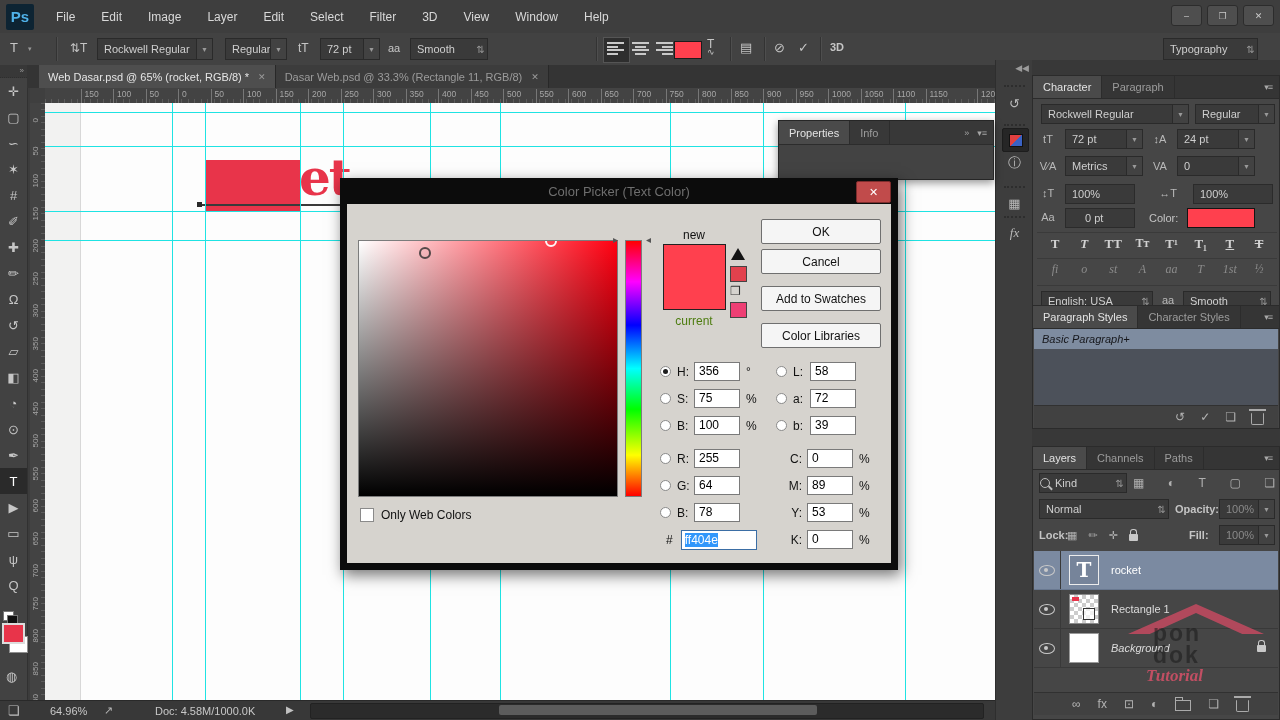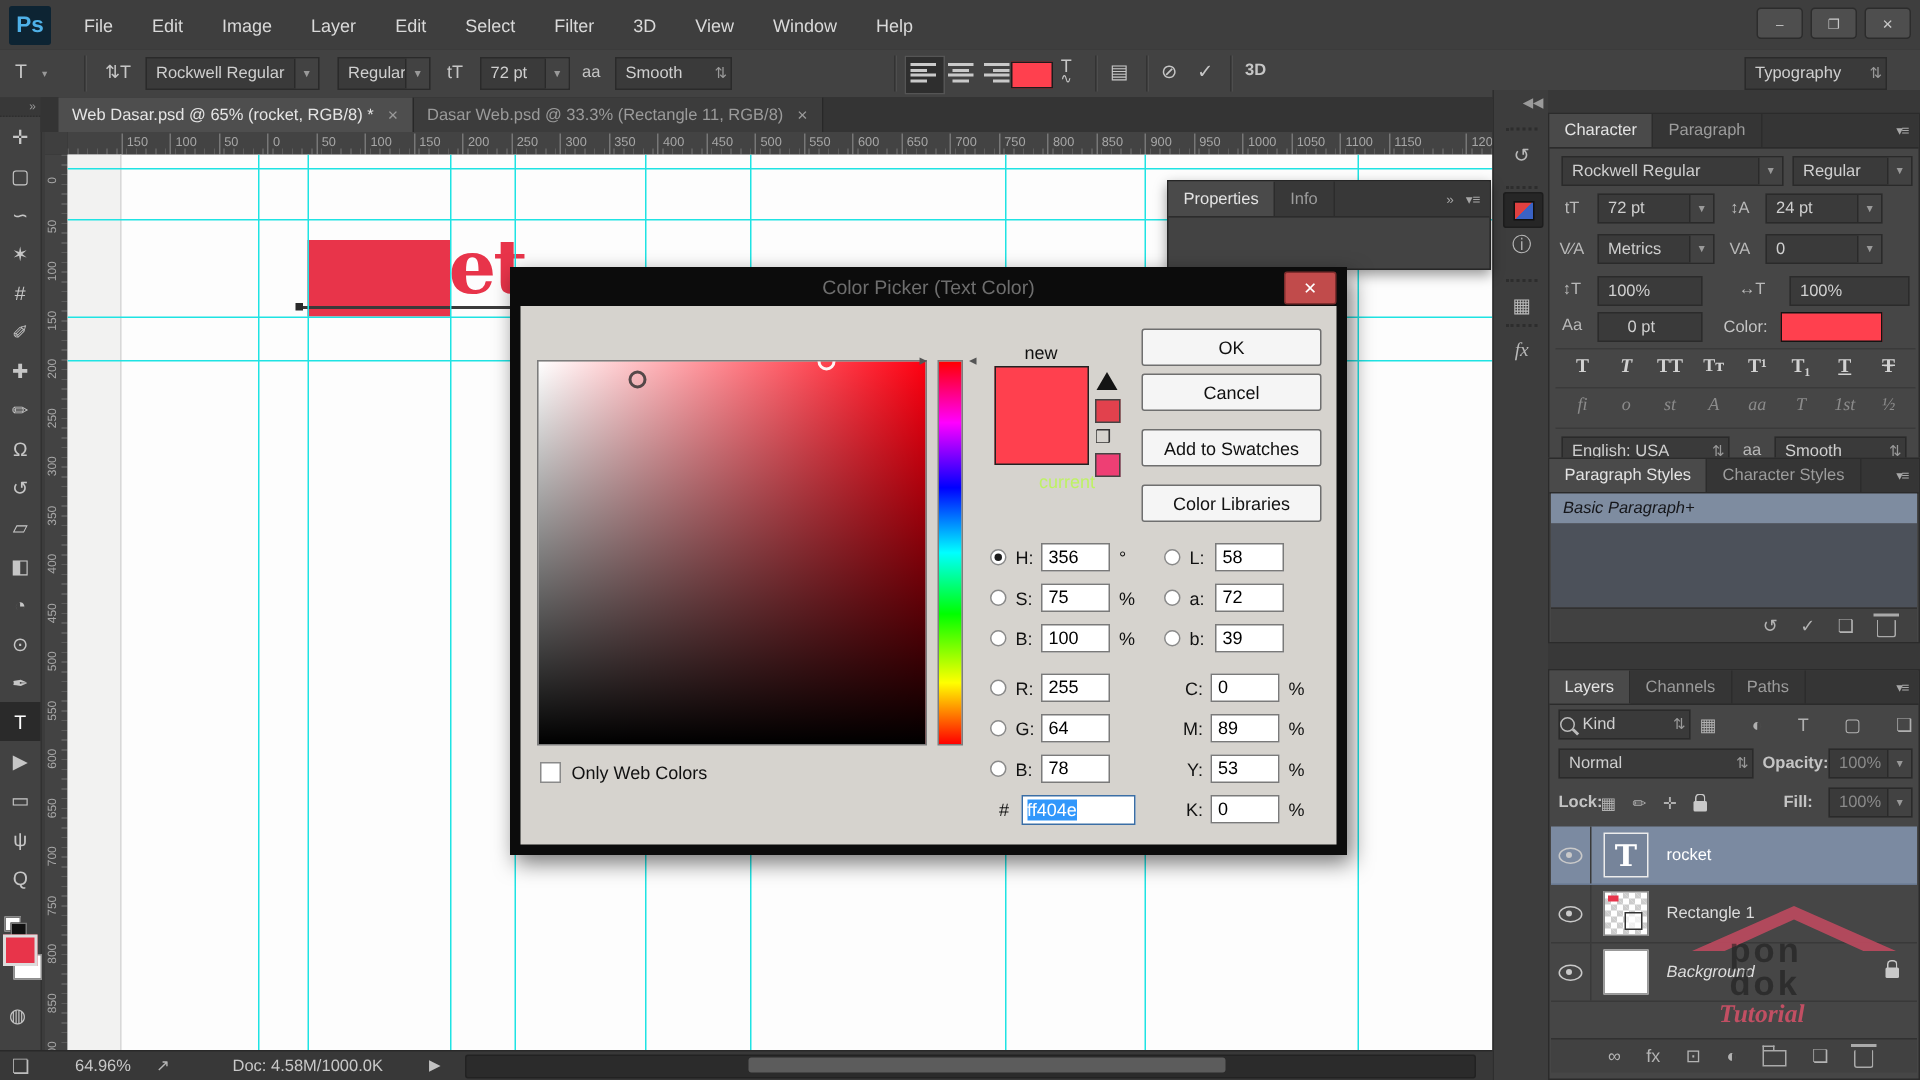--- a/index.html
+++ b/index.html
@@ -87,21 +87,21 @@
     background:linear-gradient(to bottom,rgba(0,0,0,0),#000),linear-gradient(to right,#fff,#ff0011)}
   .svmark{position:absolute;width:12px;height:12px;border-radius:50%;box-sizing:border-box}
   #svm1{left:60px;top:6px;border:2px solid rgba(45,45,45,.8)}
   #svm2{left:186px;top:-6px;border:2px solid rgba(255,255,255,.95)}
   #cp-hue{position:absolute;left:285px;top:62px;width:17px;height:257px;border:1px solid #7c7c7c;box-sizing:border-box;
     background:linear-gradient(to bottom,#f00 0%,#f0f 16%,#00f 33%,#0ff 50%,#0f0 66%,#ff0 84%,#f00 100%)}
   #hue-l{position:absolute;left:273px;top:56px;font-size:10px;color:#555}
   #hue-r{position:absolute;left:306px;top:56px;font-size:10px;color:#555}
   #cp-new-label{position:absolute;left:323px;top:50px;width:62px;text-align:center;font-size:12px;color:#111}
   #cp-swatch{position:absolute;left:323px;top:66px;width:61px;height:64px;border:1px solid #222}
-  #cp-current-label{position:absolute;left:318px;top:136px;width:72px;text-align:right;font-size:12px;color:#bef264}
+  #cp-current-label{position:absolute;left:318px;top:136px;width:72px;text-align:center;font-size:12px;color:#4d7c0f}
   #cp-warn{position:absolute;left:391px;top:70px;width:0;height:0;border-left:7px solid transparent;border-right:7px solid transparent;border-bottom:12px solid #141414}
   #cp-warn-sw{position:absolute;left:390px;top:88px;width:15px;height:14px;border:1px solid #444}
   #cp-cube{position:absolute;left:390px;top:106px;font-size:12px;color:#333}
   #cp-cube-sw{position:absolute;left:390px;top:124px;width:15px;height:14px;border:1px solid #444}
   .dlgbtn{position:absolute;left:421px;width:118px;height:23px;background:#f5f5f5;border:1px solid #6f6f6f;border-radius:2px;font-size:12px;color:#111;display:flex;align-items:center;justify-content:center}
   #btn-ok{top:41px}#btn-cancel{top:71px}#btn-swatches{top:108px}#btn-libraries{top:145px}
   #cp-hsb{position:absolute;left:320px;top:180px}
   #cp-rgb{position:absolute;left:320px;top:267px}
   #cp-labc{position:absolute;left:436px;top:180px}
   #cp-cmyk{position:absolute;left:436px;top:267px}

